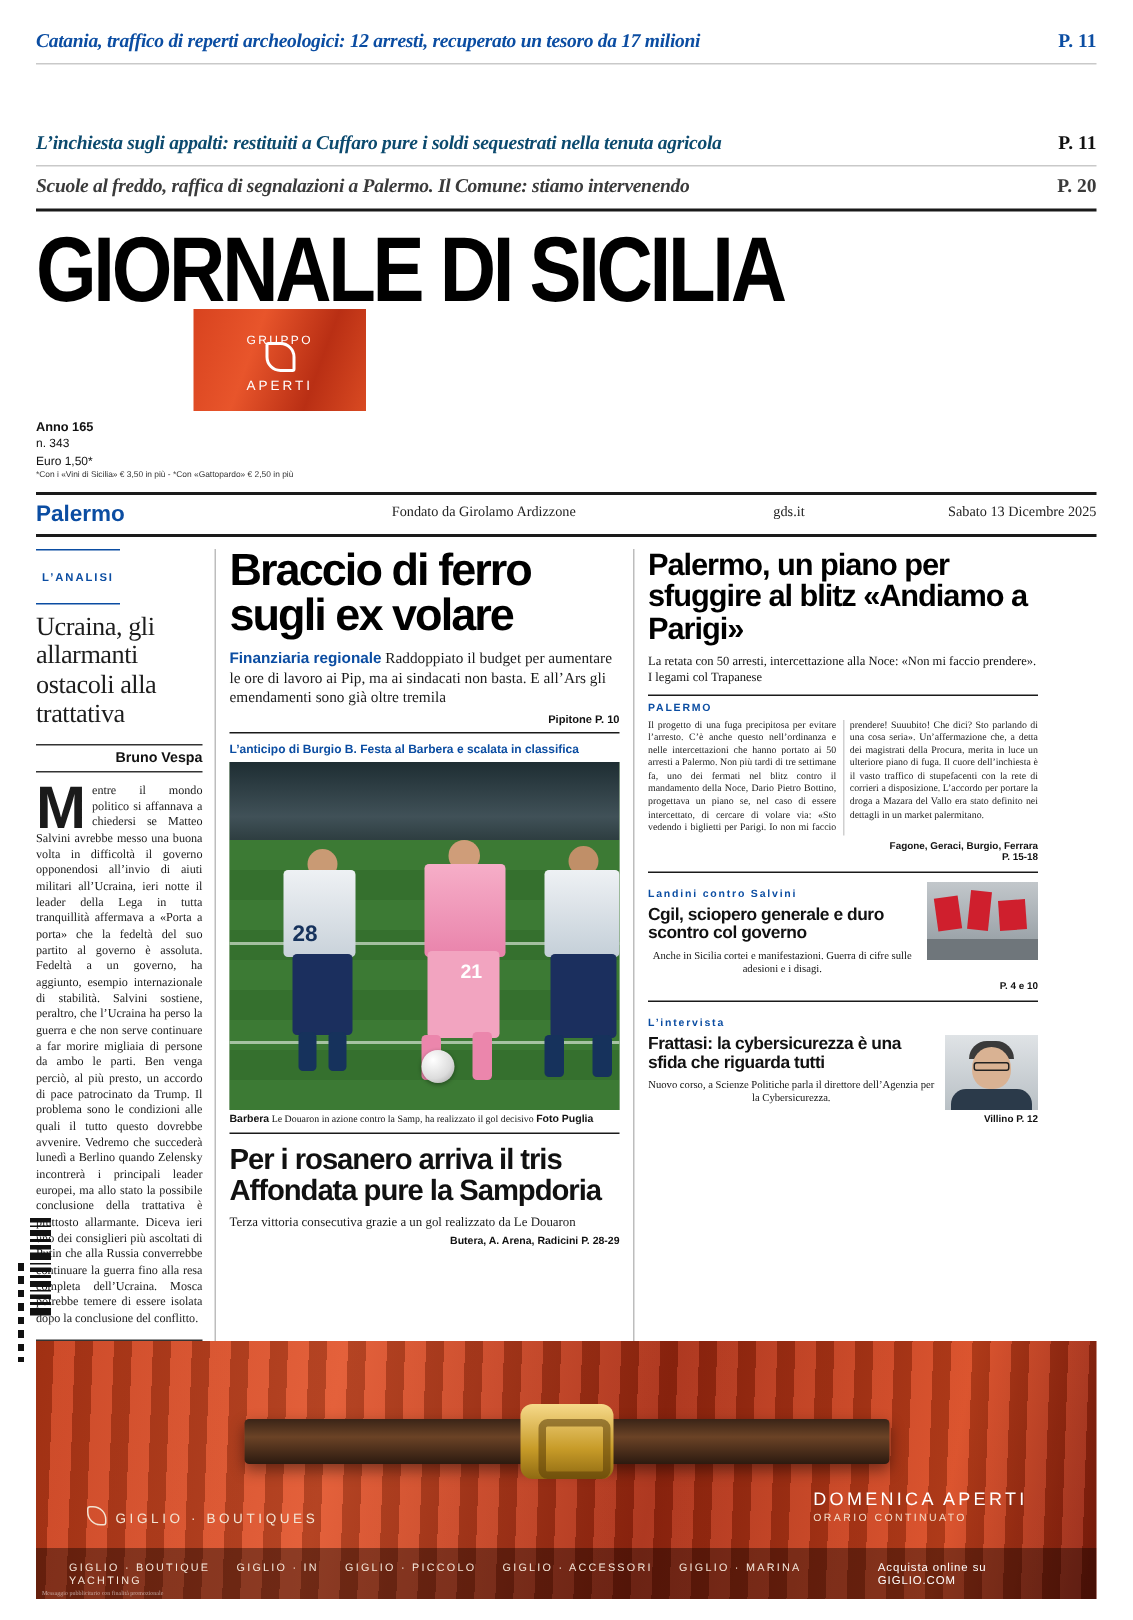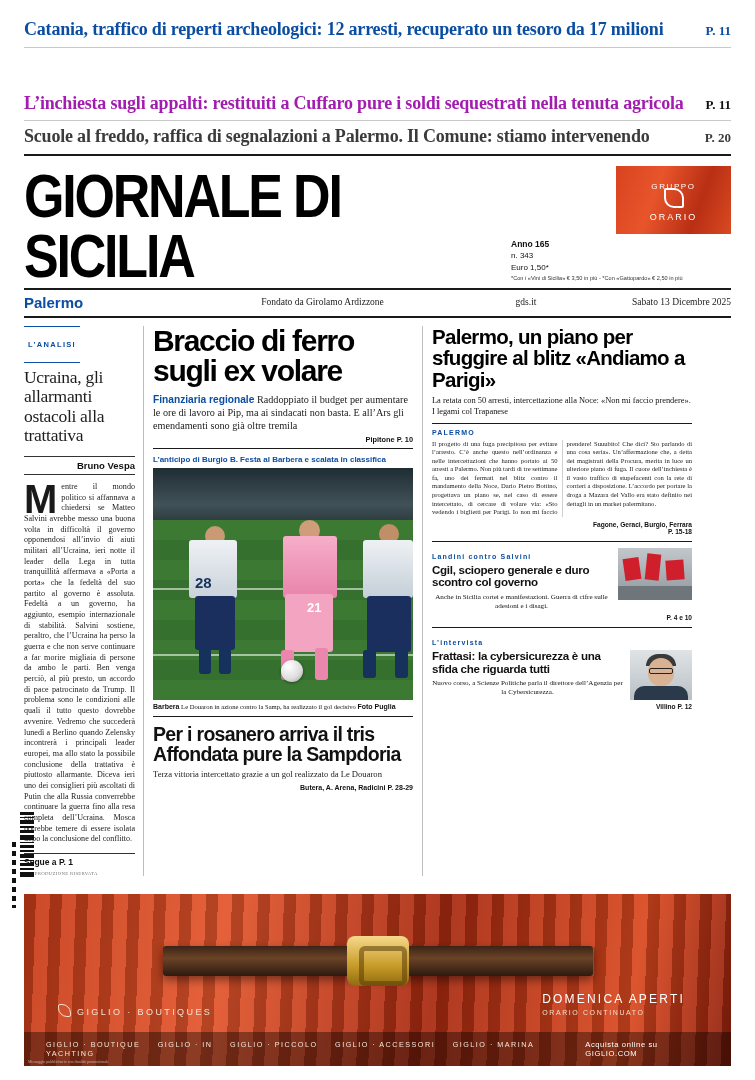--- a/index.html
+++ b/index.html
@@ -15,30 +15,30 @@
   .page { width:755px; height:1080px; position:relative; }
 
   
   .teasers { padding:14px 24px 0 24px; }
   .teaser {
     display:flex; align-items:baseline; justify-content:space-between;
     padding:5px 0 7px 0;
     border-bottom:1px solid #c9c9c9;
   }
   .teaser:last-child { border-bottom:2px solid #1a1a1a; }
-  .teaser-text { font-weight:bold; font-size:18px; letter-spacing:-0.2px; line-height:1.15; }
+  .teaser-text { font-weight:bold; font-size:13px; letter-spacing:-0.2px; line-height:1.15;font-style:italic; }
   .t1 .teaser-text { color:#0b4da2; }
-  .t2 .teaser-text { color:#a21caf;margin-top:40px; }
+  .t2 .teaser-text { color:#0c4a6e;margin-top:40px; }
   .t3 .teaser-text { color:#3b3b3b; }
   .teaser-page { font-weight:bold; font-size:13px; white-space:nowrap; padding-left:10px; }
   .t1 .teaser-page { color:#0b4da2; }
   .t3 .teaser-page { color:#3b3b3b; }
 
   
-  .masthead { padding:6px 24px 0 24px; display:flex; align-items:flex-start; }
+  .masthead { padding:6px 24px 0 24px; display:flex; align-items:flex-start;flex-direction:column; }
   .logo-wrap { flex:1; }
   .logo {
     font-family:"Liberation Sans", sans-serif;
     font-weight:bold;
     font-size:52px;
     letter-spacing:-2.2px;
     line-height:0.98;
     margin-top:4px;
     color:#000;
     transform:scaleY(1.18);
@@ -317,21 +317,21 @@
   </div>
 
   <div class="masthead">
     <div class="logo-wrap">
       <div class="logo">GIORNALE DI SICILIA</div>
     </div>
     <div class="masthead-right">
       <div class="ad-box">
         <div class="ad-logo">GRUPPO</div>
         <div class="ad-mark"></div>
-        <div class="ad-name">ORARIO</div>
+        <div class="ad-name">APERTI</div>
       </div>
       <div class="anno">
         <div class="b">Anno 165</div>
         <div>n. 343</div>
         <div>Euro 1,50*</div>
         <div class="small">*Con i «Vini di Sicilia» € 3,50 in più - *Con «Gattopardo» € 2,50 in più</div>
       </div>
     </div>
   </div>
 
@@ -400,21 +400,21 @@
         </div>
 
         <div class="ball"></div>
       </div>
 
       <div class="photo-caption">
         <b>Barbera</b><span> Le Douaron in azione contro la Samp, ha realizzato il gol decisivo </span><b>Foto Puglia</b>
       </div>
 
       <div class="sport-head">Per i rosanero arriva il tris Affondata pure la Sampdoria</div>
-      <div class="sport-sub">Terza vittoria intercettato grazie a un gol realizzato da Le Douaron</div>
+      <div class="sport-sub">Terza vittoria consecutiva grazie a un gol realizzato da Le Douaron</div>
       <div class="sport-credit">Butera, A. Arena, Radicini  P. 28-29</div>
     </div>
 
     <div class="col-right">
       <div class="right-head">Palermo, un piano per sfuggire al blitz «Andiamo a Parigi»</div>
       <div class="right-sub">La retata con 50 arresti, intercettazione alla Noce: «Non mi faccio prendere». I legami col Trapanese</div>
       <div class="sect-label">PALERMO</div>
       <div class="two-col">
         <span>Il progetto di una fuga precipitosa per evitare l’arresto. C’è anche questo nell’ordinanza e nelle intercettazioni che hanno portato ai 50 arresti a Palermo. Non più tardi di tre settimane fa, uno dei fermati nel blitz contro il mandamento della Noce, Dario Pietro Bottino, progettava un piano se, nel caso di essere intercettato, di cercare di volare via: «Sto vedendo i biglietti per Parigi. Io non mi faccio prendere! Suuubito! Che dici? Sto parlando di una cosa seria».</span>
         <span>Un’affermazione che, a detta dei magistrati della Procura, merita in luce un ulteriore piano di fuga. Il cuore dell’inchiesta è il vasto traffico di stupefacenti con la rete di corrieri a disposizione. L’accordo per portare la droga a Mazara del Vallo era stato definito nei dettagli in un market palermitano.</span>

